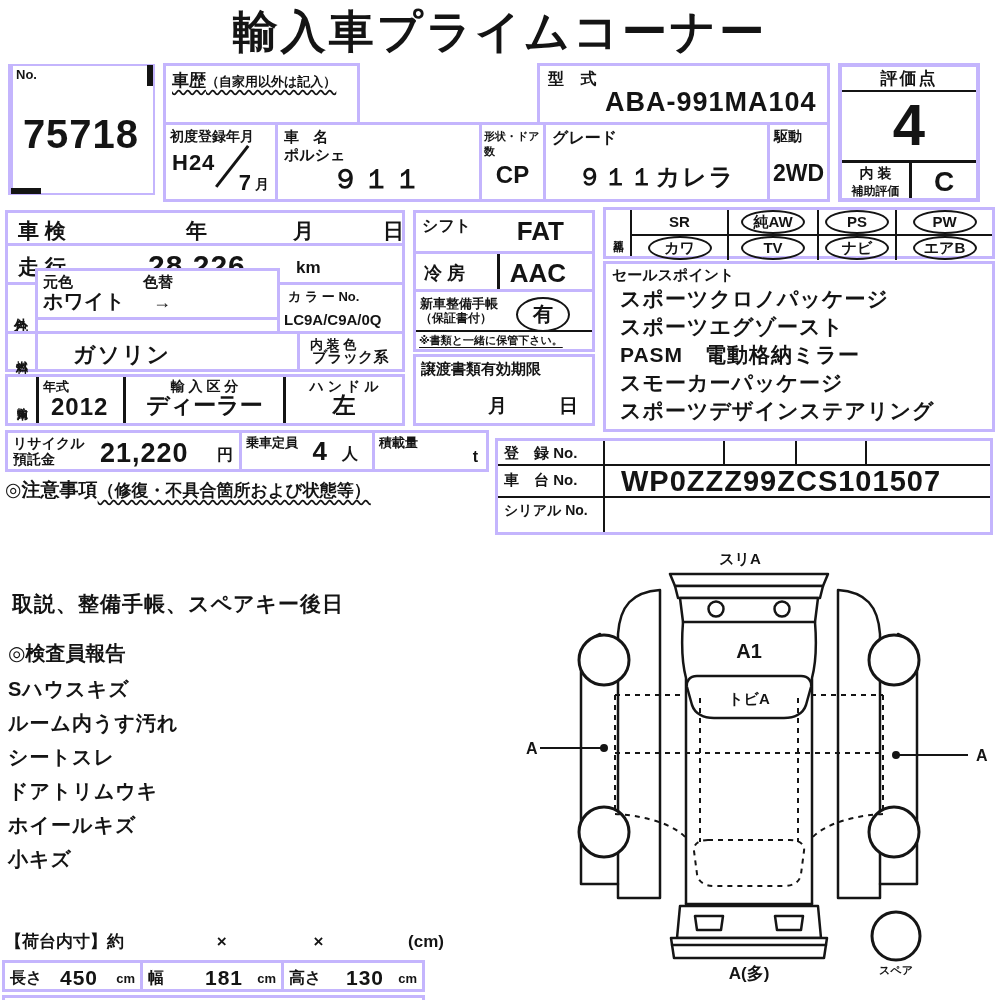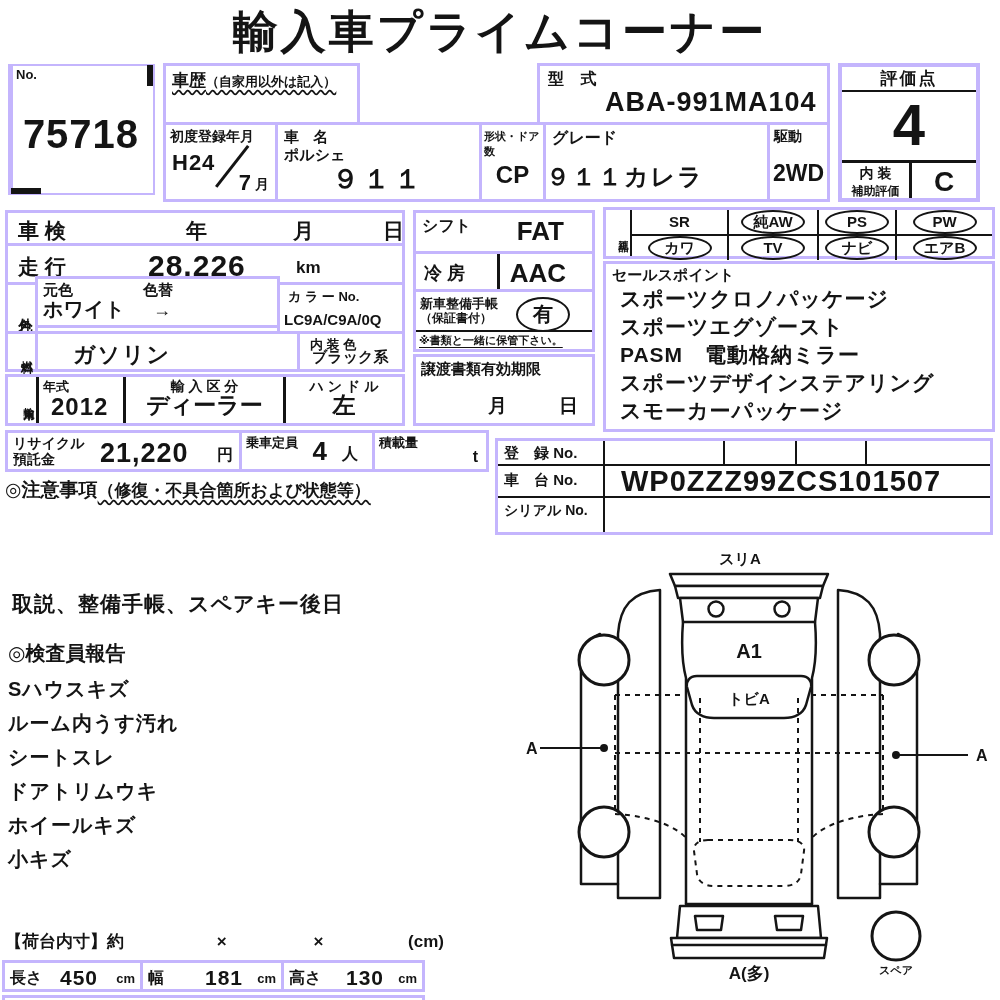--- a/index.html
+++ b/index.html
@@ -2,21 +2,21 @@
 <html><head>
 <meta charset="utf-8">
 <style>
   html,body{margin:0;padding:0;background:#fff;}
   #page{position:relative;width:1000px;height:1000px;background:#fff;overflow:hidden;
         font-family:"Liberation Sans","DejaVu Sans",sans-serif;color:#141414;font-weight:bold;}
   .abs{position:absolute;box-sizing:border-box;}
   .box{position:absolute;box-sizing:border-box;border:2px solid #c4b5fd;background:#fff;}
   .b3{border-width:3px;}
   .vlabel{writing-mode:vertical-rl;text-orientation:upright;letter-spacing:1px;}
-  .center{display:flex;align-items:flex-start;justify-content:center;}
+  .center{display:flex;align-items:center;justify-content:center;}
   .pill{display:inline-block;border:2.5px solid transparent;border-radius:50%;padding:0 8px;line-height:20px;min-width:44px;text-align:center;}
   .pill.circled{border-color:#141414;}
   .wavy{text-decoration:underline;text-decoration-style:wavy;text-underline-offset:3px;}
   .num{letter-spacing:1px;}
   svg text{font-family:"Liberation Sans","DejaVu Sans",sans-serif;font-weight:bold;fill:#141414;}
 </style>
 </head>
 <body>
 
 <div id="page">
@@ -51,21 +51,21 @@
     <div class="abs" style="left:6px;top:3px;font-size:15px;letter-spacing:5px;">車 名</div>
     <div class="abs" style="left:6px;top:21px;font-size:15px;">ポルシェ</div>
     <div class="abs" style="left:0;right:0;bottom:2px;text-align:center;font-size:27px;letter-spacing:4px;">９１１</div>
   </div>
   <div class="box b3" style="left:479px;top:122px;width:67px;height:80px;">
     <div class="abs" style="left:2px;top:4px;font-size:11px;">形状・ドア数</div>
     <div class="abs" style="left:0;right:0;bottom:10px;text-align:center;font-size:24px;">CP</div>
   </div>
   <div class="box b3" style="left:543px;top:122px;width:227px;height:80px;">
     <div class="abs" style="left:6px;top:3px;font-size:16px;">グレード</div>
-    <div class="abs" style="left:0;right:0;bottom:6px;text-align:left;font-size:24px;letter-spacing:2px;">９１１カレラ</div>
+    <div class="abs" style="left:0;right:0;bottom:6px;text-align:center;font-size:24px;letter-spacing:2px;">９１１カレラ</div>
   </div>
   <div class="box b3" style="left:767px;top:122px;width:63px;height:80px;">
     <div class="abs" style="left:4px;top:3px;font-size:14px;">駆動</div>
     <div class="abs" style="left:0;right:0;bottom:12px;text-align:center;font-size:23px;">2WD</div>
   </div>
 
   <div class="box" style="left:838px;top:63px;width:142px;height:139px;border-width:4px;">
     <div class="abs" style="left:0;right:0;top:0;height:25px;border-bottom:2px solid #141414;text-align:center;font-size:17px;letter-spacing:2px;">評価点</div>
     <div class="abs" style="left:0;right:0;top:25px;height:68px;text-align:center;font-size:58px;line-height:66px;">4</div>
     <div class="abs" style="left:0;right:0;top:93px;bottom:0;border-top:3px solid #141414;">
@@ -85,21 +85,21 @@
   </div>
   <div class="box b3" style="left:5px;top:243px;width:400px;height:42px;">
     <span class="abs" style="left:10px;top:7px;font-size:21px;">走 行</span>
     <span class="abs num" style="left:140px;top:3px;font-size:30px;">28,226</span>
     <span class="abs" style="left:288px;top:12px;font-size:17px;">km</span>
   </div>
 
   <div class="box b3" style="left:5px;top:282px;width:33px;height:52px;">
     <div class="vlabel center" style="width:100%;height:100%;font-size:14px;">外色</div>
   </div>
-  <div class="box b3" style="left:35px;top:276px;width:245px;height:52px;">
+  <div class="box b3" style="left:35px;top:268px;width:245px;height:52px;">
     <span class="abs" style="left:5px;top:2px;font-size:15px;">元色</span>
     <span class="abs" style="left:105px;top:2px;font-size:15px;">色替</span>
     <span class="abs" style="left:5px;bottom:2px;font-size:20px;">ホワイト</span>
     <span class="abs" style="left:115px;bottom:4px;font-size:18px;">→</span>
   </div>
   <div class="box b3" style="left:277px;top:282px;width:128px;height:52px;">
     <div class="abs" style="left:8px;top:3px;font-size:13px;">カ ラ ー No.</div>
     <div class="abs" style="left:4px;bottom:3px;font-size:15px;">LC9A/C9A/0Q</div>
   </div>
 
@@ -209,22 +209,22 @@
         </div>
     </div>
   </div>
 
   <div class="box b3" style="left:603px;top:261px;width:392px;height:171px;">
     <div style="font-size:15px;padding:2px 0 0 6px;">セールスポイント</div>
     <div style="font-size:21px;line-height:28px;padding-left:14px;letter-spacing:1px;">
       <div>スポーツクロノパッケージ</div>
       <div>スポーツエグゾースト</div>
       <div>PASM　電動格納ミラー</div>
+      <div>スモーカーパッケージ</div>
       <div>スポーツデザインステアリング</div>
-      <div>スモーカーパッケージ</div>
     </div>
   </div>
 
   <div class="box b3" style="left:495px;top:438px;width:498px;height:97px;">
     <div class="abs" style="left:0;right:0;top:0;height:25px;border-bottom:2px solid #141414;">
       <span class="abs" style="left:6px;top:3px;font-size:15px;">登　録 No.</span>
       <div class="abs" style="left:105px;top:0;bottom:0;border-left:2px solid #141414;"></div>
       <div class="abs" style="left:225px;top:0;bottom:0;border-left:2px solid #141414;"></div>
       <div class="abs" style="left:297px;top:0;bottom:0;border-left:2px solid #141414;"></div>
       <div class="abs" style="left:367px;top:0;bottom:0;border-left:2px solid #141414;"></div>

